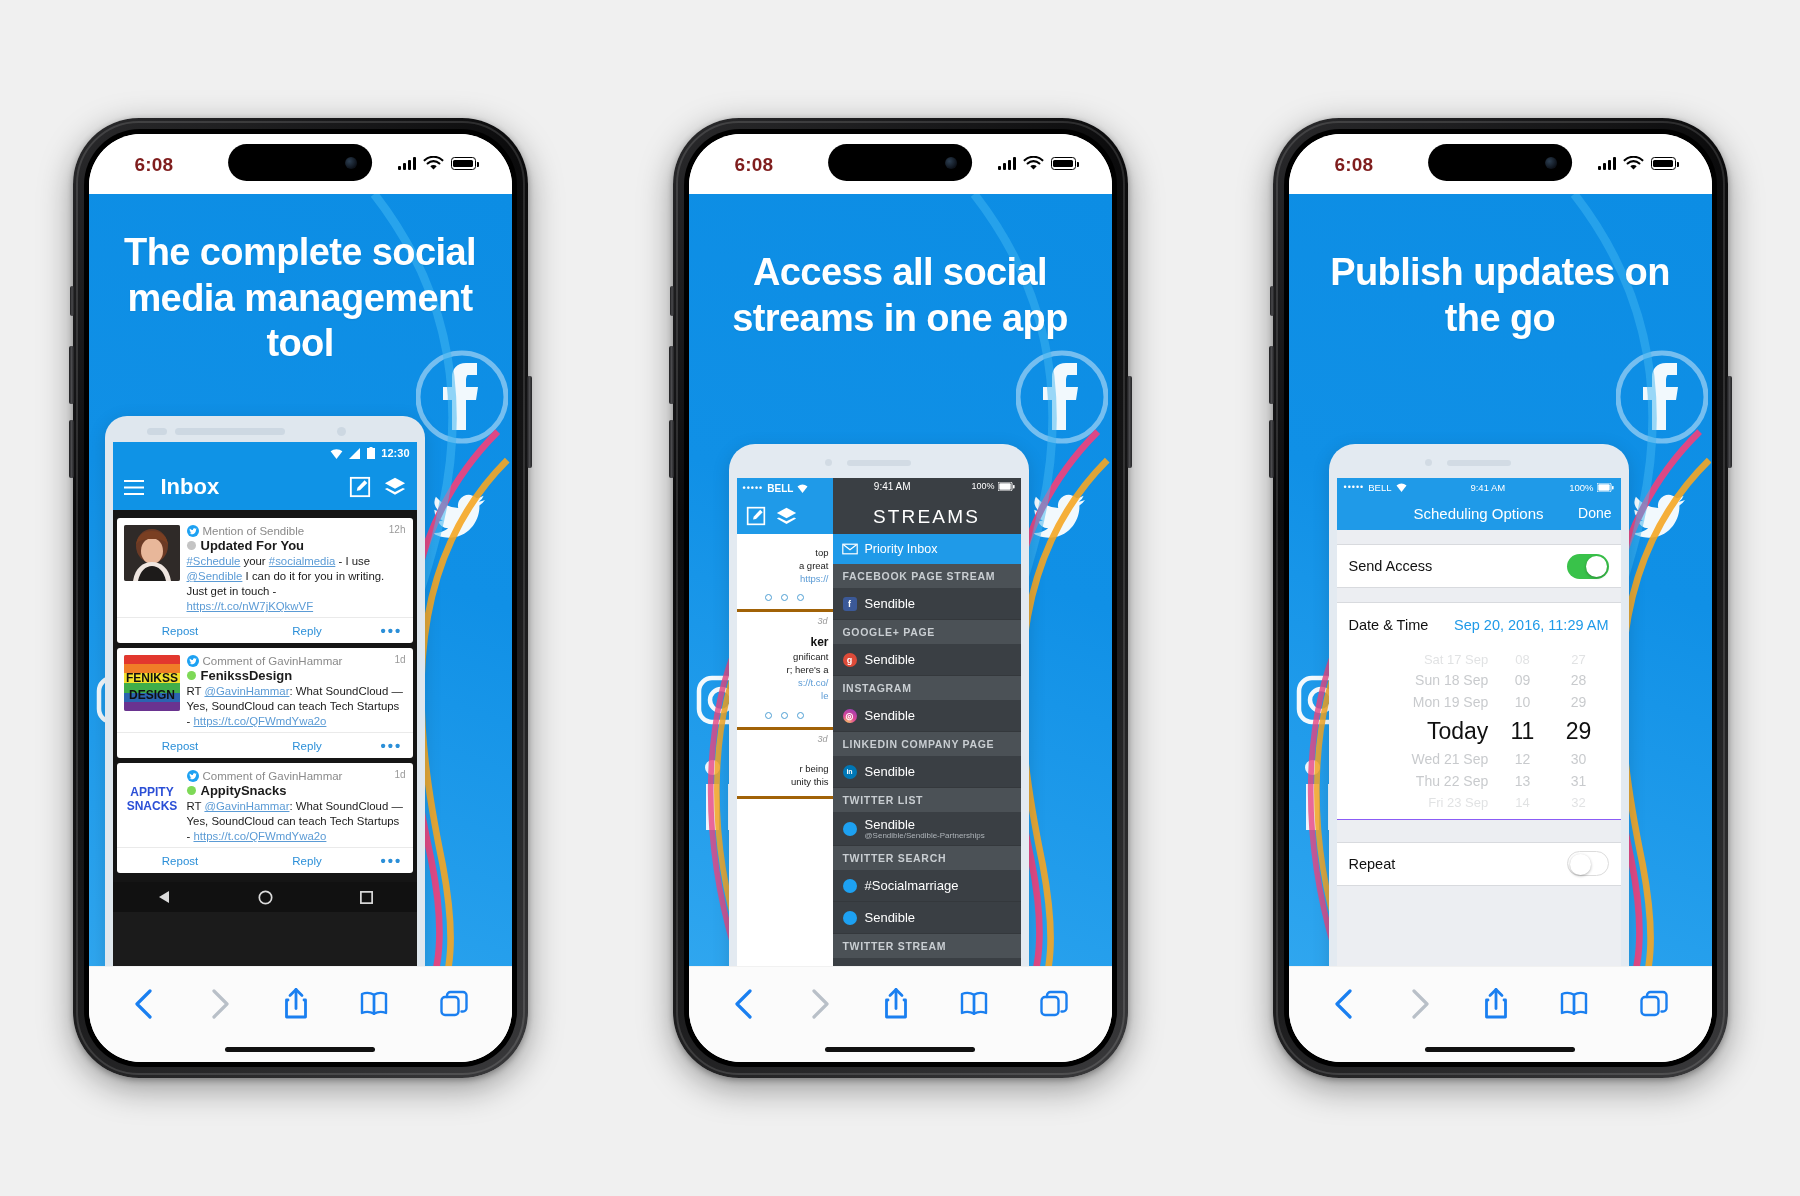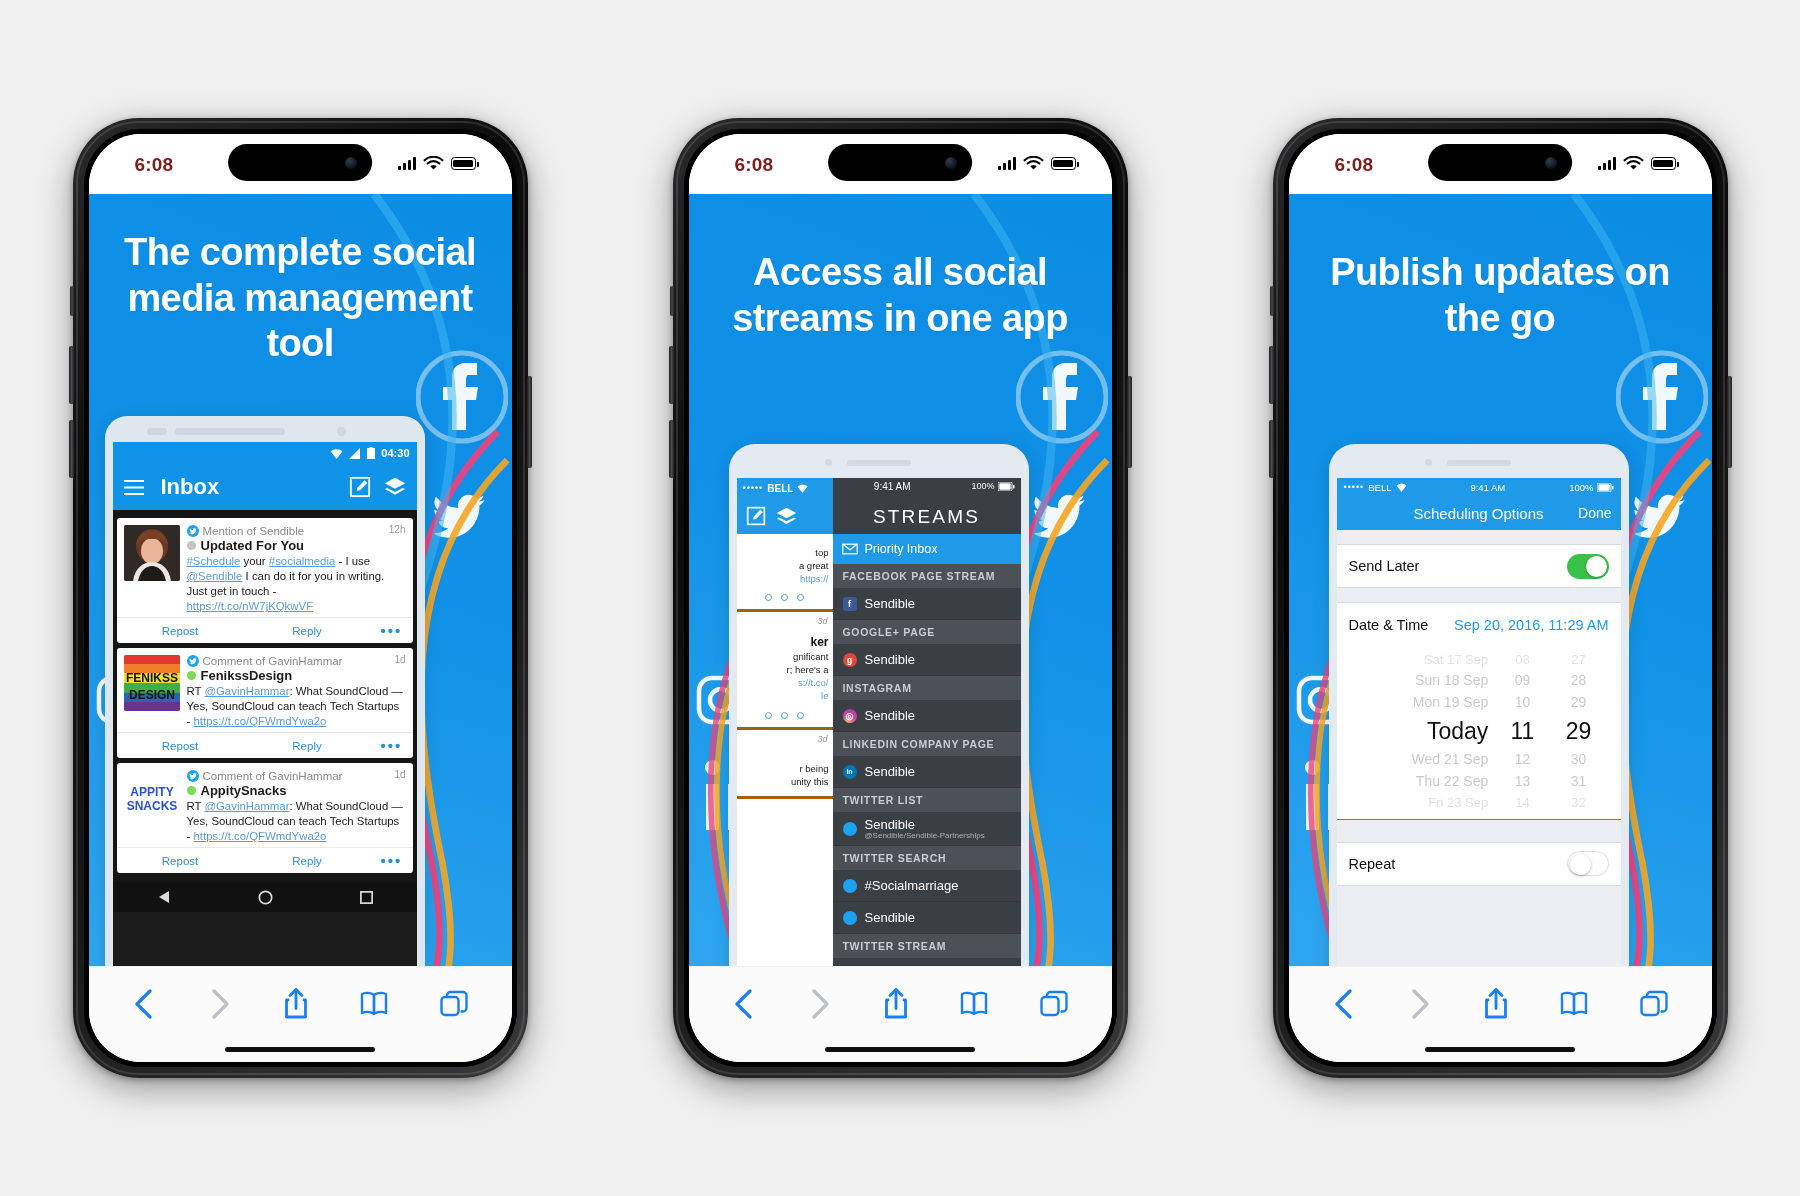--- a/index.html
+++ b/index.html
@@ -281,21 +281,21 @@
                   <svg width="13" height="11" viewBox="0 0 13 11">
                       <path d="M6.5 11 0.6 3.2a9.5 9.5 0 0 1 11.8 0z" fill="#fff"></path>
                     </svg>
                   <svg width="12" height="11" viewBox="0 0 12 11">
                       <path d="M11 0v11H0z" fill="#fff"></path>
                     </svg>
                   <svg width="8" height="12" viewBox="0 0 8 12">
                       <rect x="0" y="1" width="8" height="11" fill="#fff"></rect>
                       <rect x="2.5" y="0" width="3" height="1.4" fill="#fff"></rect>
                     </svg>
-                  <span class="tt">04:30</span>
+                  <span class="tt">12:30</span>
                 </div>
 
                 <div class="and-appbar">
                   <svg width="20" height="15" viewBox="0 0 20 15">
                       <rect y="0" width="20" height="2" fill="#fff"></rect>
                       <rect y="6.5" width="20" height="2" fill="#fff"></rect>
                       <rect y="13" width="20" height="2" fill="#fff"></rect>
                     </svg>
                   <span class="title">Inbox</span>
                   <svg width="22" height="22" viewBox="0 0 24 24">
@@ -769,21 +769,21 @@
                 </div>
 
                 <div class="sched-nav">
                   <span class="t">Scheduling Options</span>
                   <span class="done">Done</span>
                 </div>
 
                 <div class="sched-body">
 
                   <div class="row">
-                    <span class="lab">Send Later</span>
+                    <span class="lab">Send Access</span>
                     <span class="toggle on">
                         <span class="knob"></span>
                       </span>
                   </div>
 
                   <div style="height:14px;"></div>
 
                   <div class="row" style="border-bottom:none">
                     <span class="lab">Date &amp; Time</span>
                     <span class="val">Sep 20, 2016, 11:29 AM</span>

